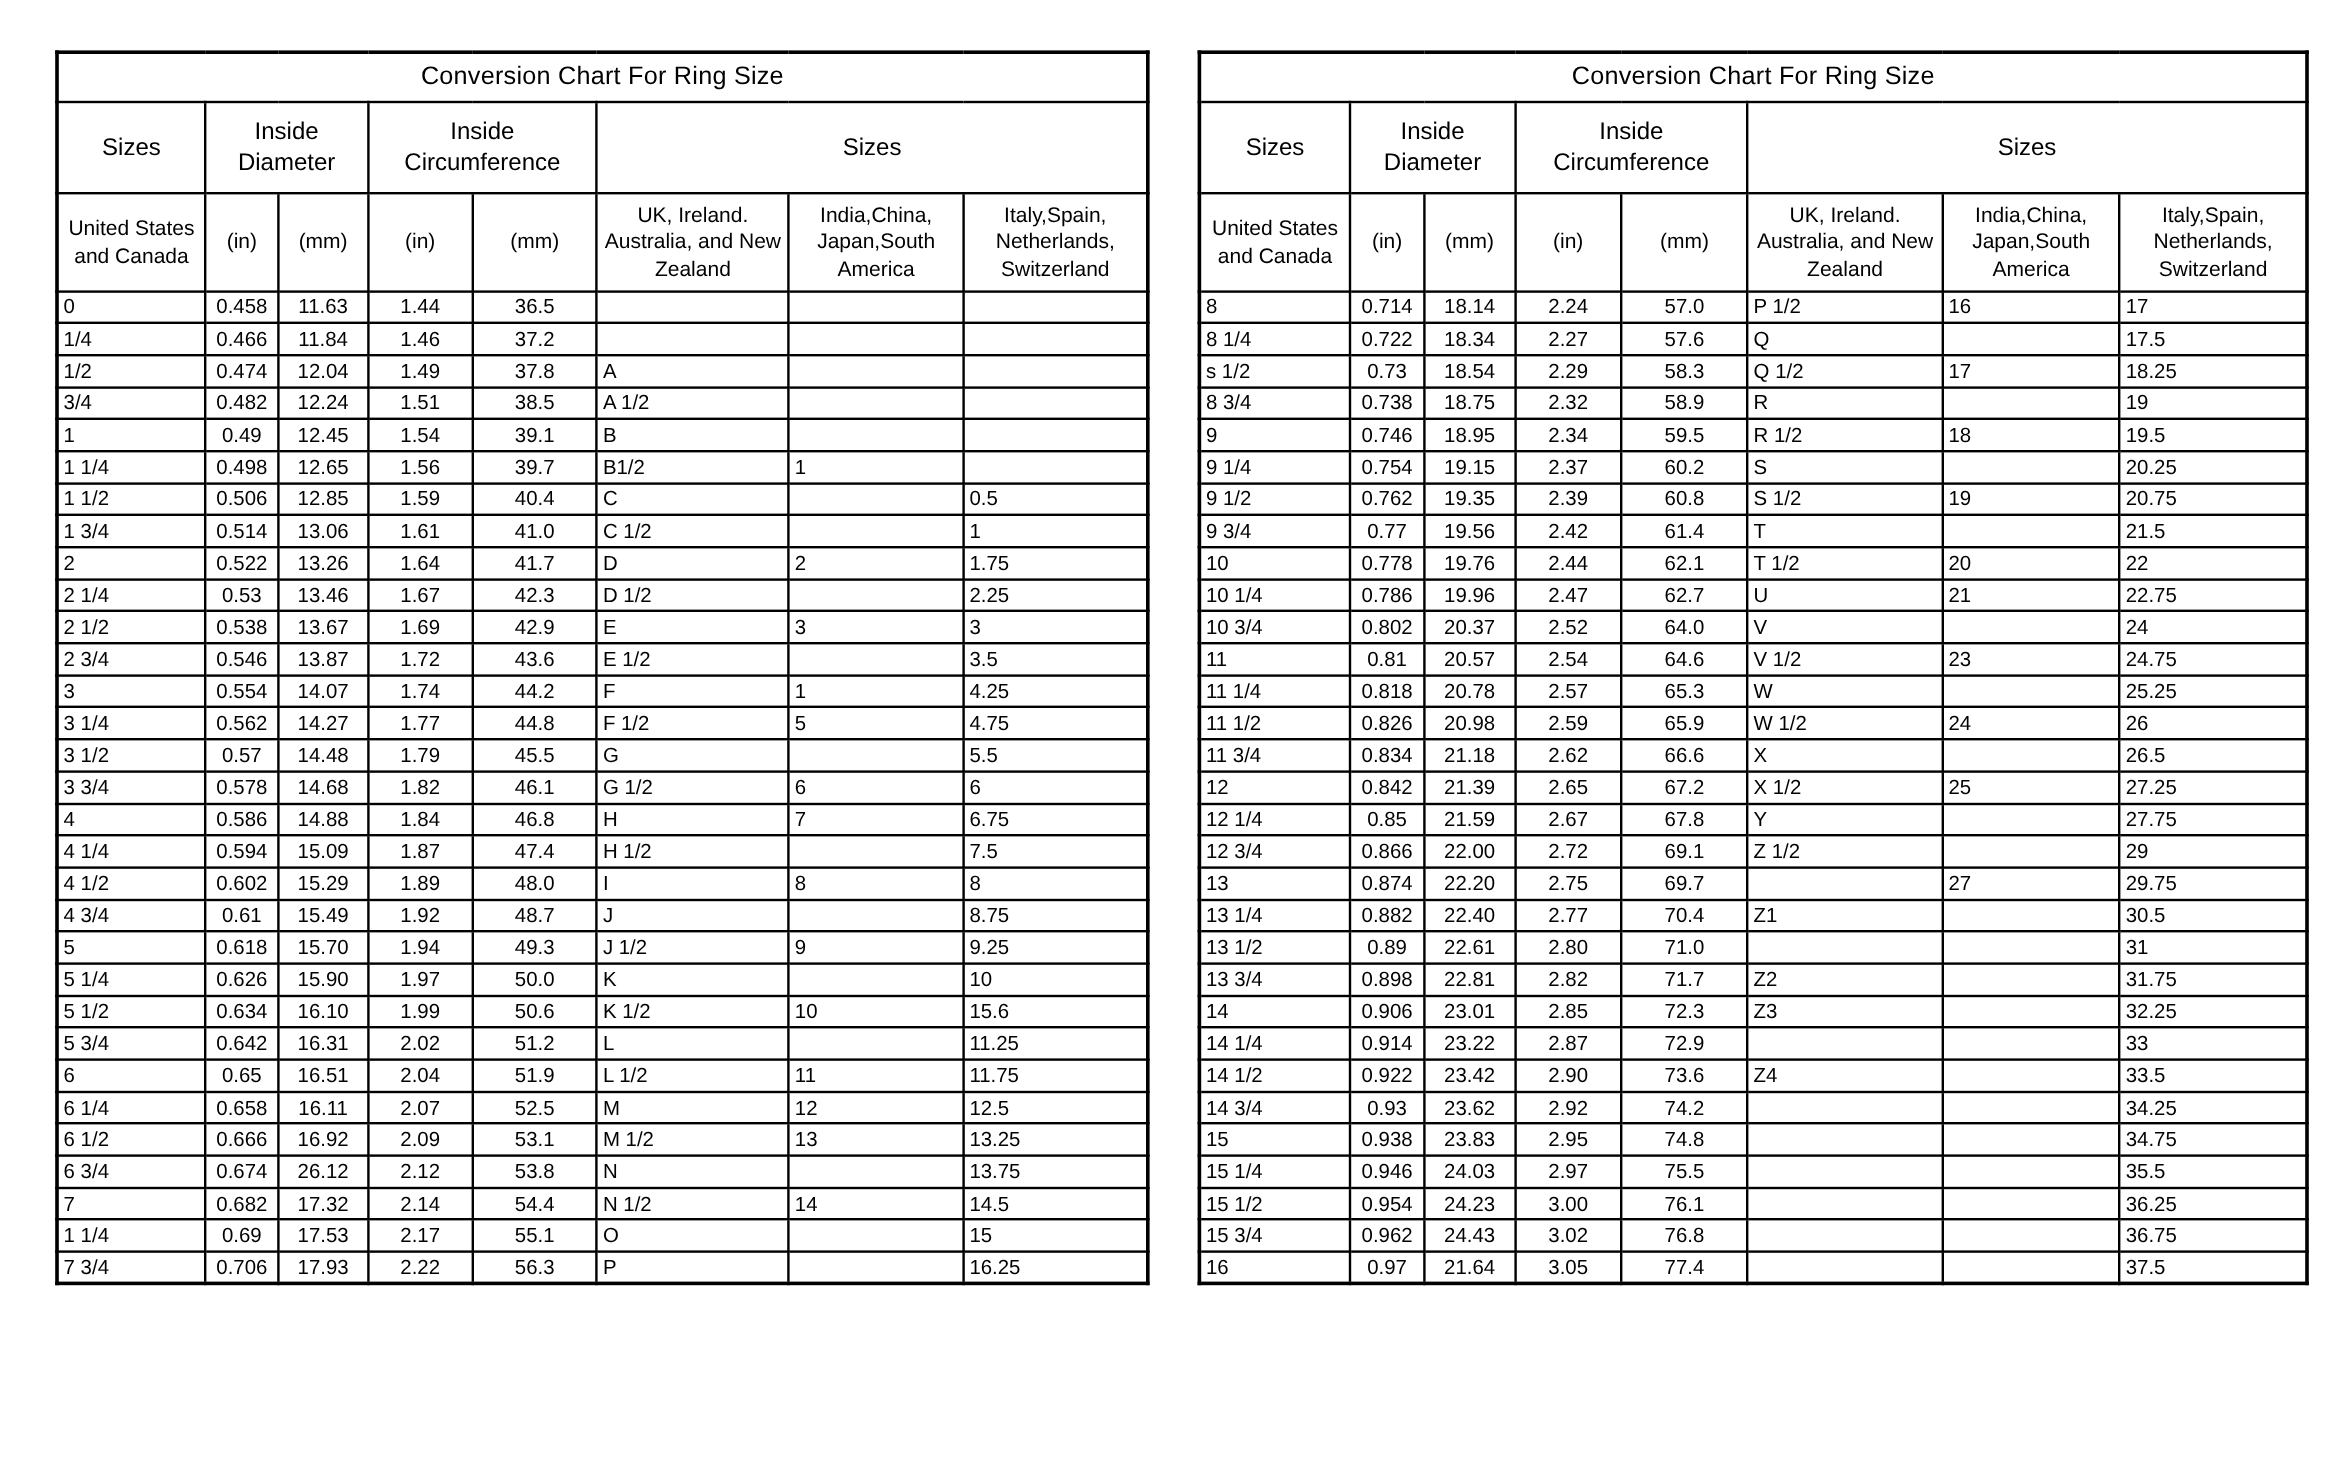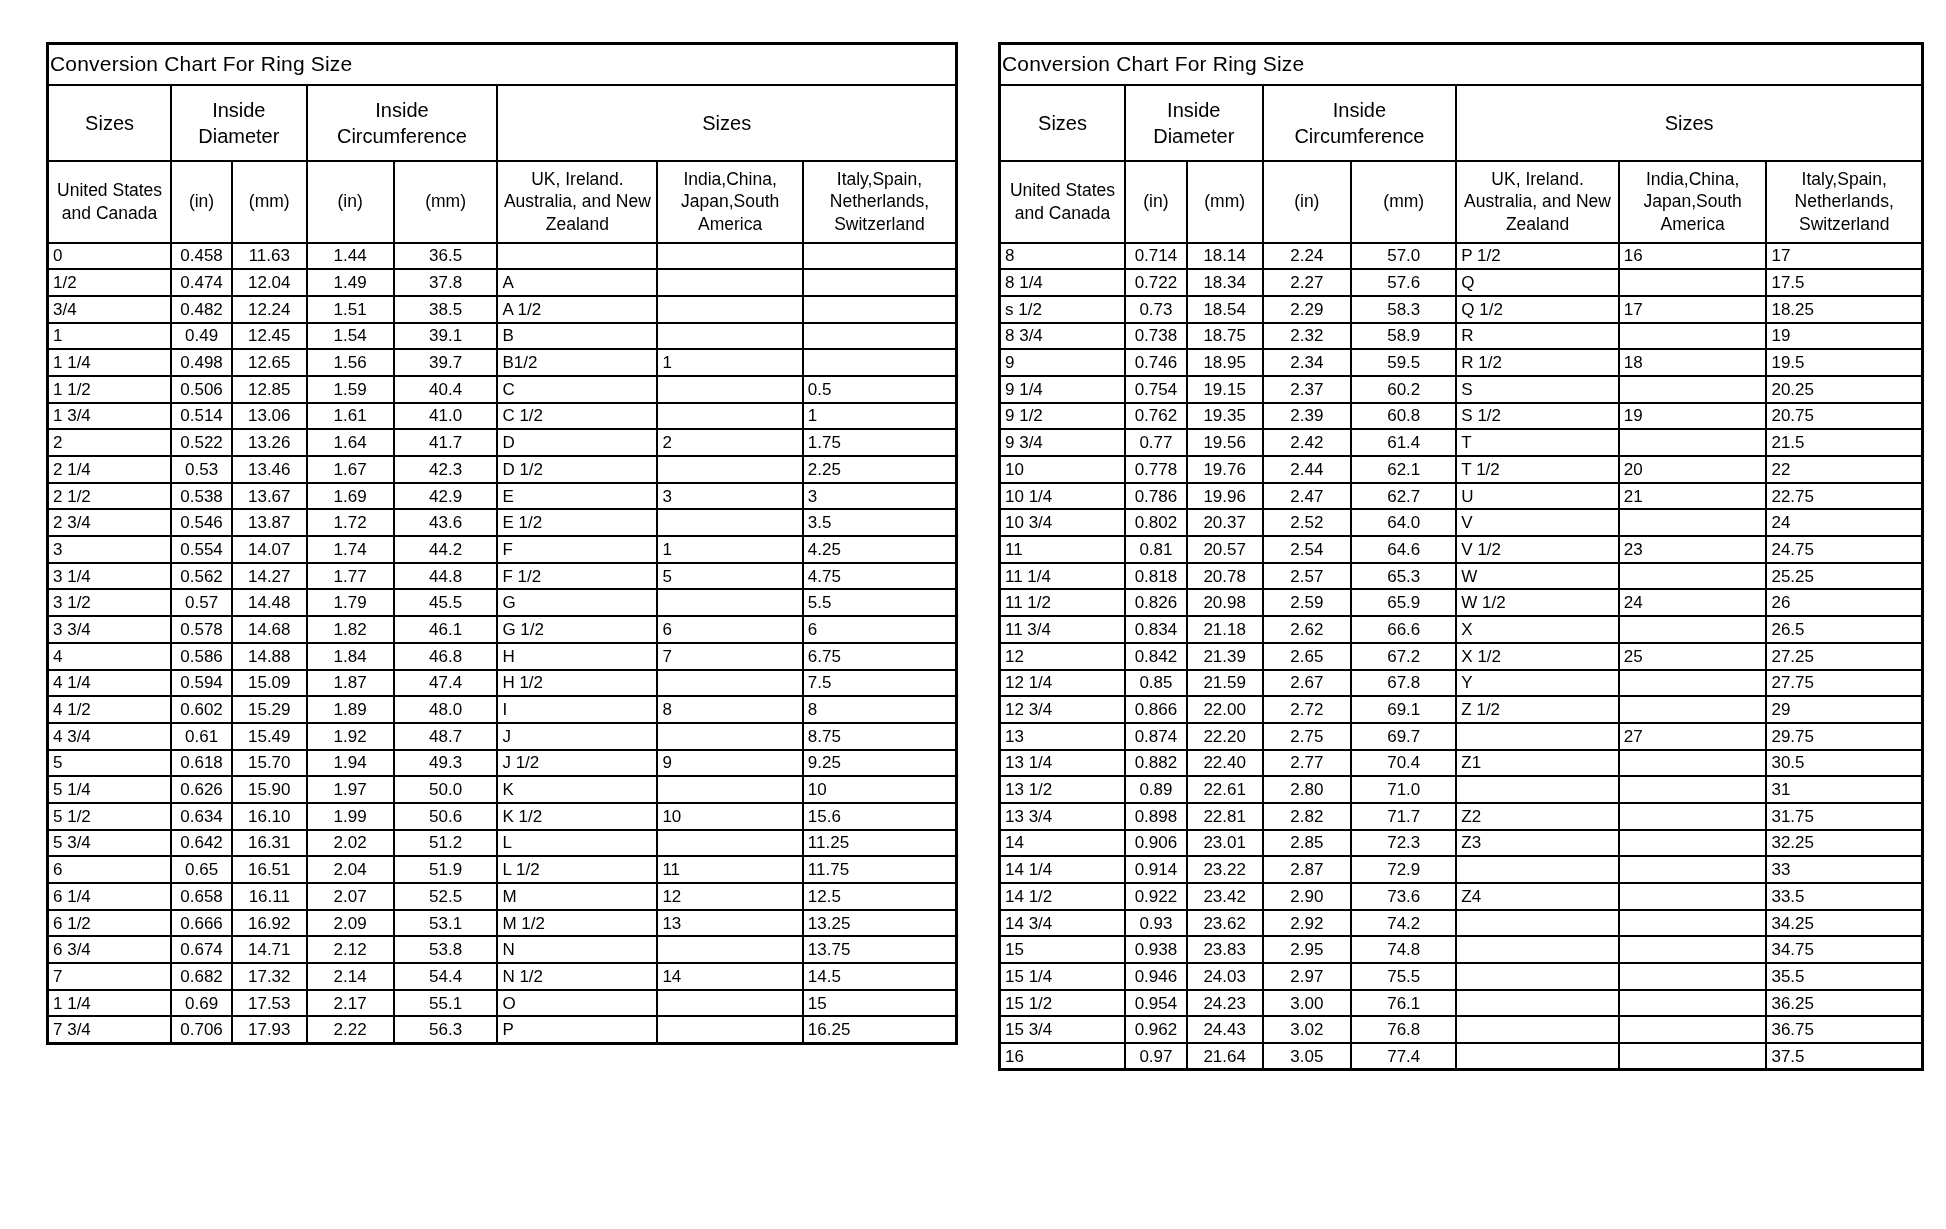--- a/index.html
+++ b/index.html
@@ -30,21 +30,21 @@
   .ring-table th, .ring-table td {
     border: 2px solid #000;
     font-weight: normal;
     overflow: hidden;
     box-sizing: border-box;
     white-space: normal;
   }
   .title-cell {
     height: 41px;
     font-size: 21px;
-    text-align: left;
+    text-align: center;
     letter-spacing: 0.2px;
   }
   .group-row th {
     height: 76px;
     font-size: 20px;
     text-align: center;
     line-height: 1.3;
     padding: 0 10px;
   }
   .sub-row th {
@@ -118,20 +118,30 @@
           <td class="c0">0</td>
           <td class="c1">0.458</td>
           <td class="c2">11.63</td>
           <td class="c3">1.44</td>
           <td class="c4">36.5</td>
           <td class="c5"></td>
           <td class="c6"></td>
           <td class="c7"></td>
         </tr>
         <tr>
+          <td class="c0">1/4</td>
+          <td class="c1">0.466</td>
+          <td class="c2">11.84</td>
+          <td class="c3">1.46</td>
+          <td class="c4">37.2</td>
+          <td class="c5"></td>
+          <td class="c6"></td>
+          <td class="c7"></td>
+        </tr>
+        <tr>
           <td class="c0">1/2</td>
           <td class="c1">0.474</td>
           <td class="c2">12.04</td>
           <td class="c3">1.49</td>
           <td class="c4">37.8</td>
           <td class="c5">A</td>
           <td class="c6"></td>
           <td class="c7"></td>
         </tr>
         <tr>
@@ -370,21 +380,21 @@
           <td class="c2">16.92</td>
           <td class="c3">2.09</td>
           <td class="c4">53.1</td>
           <td class="c5">M 1/2</td>
           <td class="c6">13</td>
           <td class="c7">13.25</td>
         </tr>
         <tr>
           <td class="c0">6 3/4</td>
           <td class="c1">0.674</td>
-          <td class="c2">14.71</td>
+          <td class="c2">26.12</td>
           <td class="c3">2.12</td>
           <td class="c4">53.8</td>
           <td class="c5">N</td>
           <td class="c6"></td>
           <td class="c7">13.75</td>
         </tr>
         <tr>
           <td class="c0">7</td>
           <td class="c1">0.682</td>
           <td class="c2">17.32</td>

